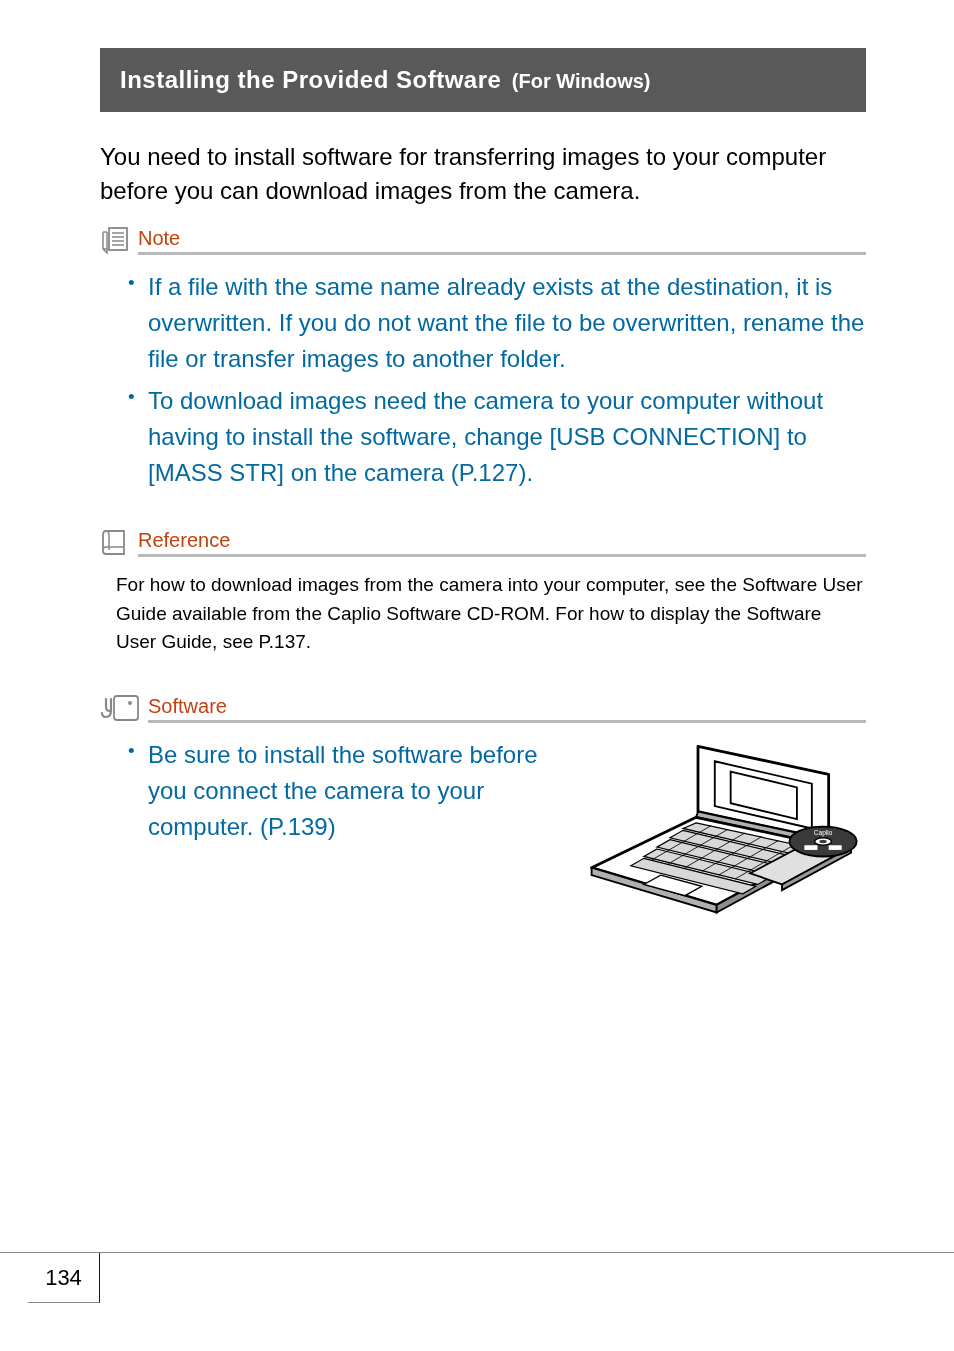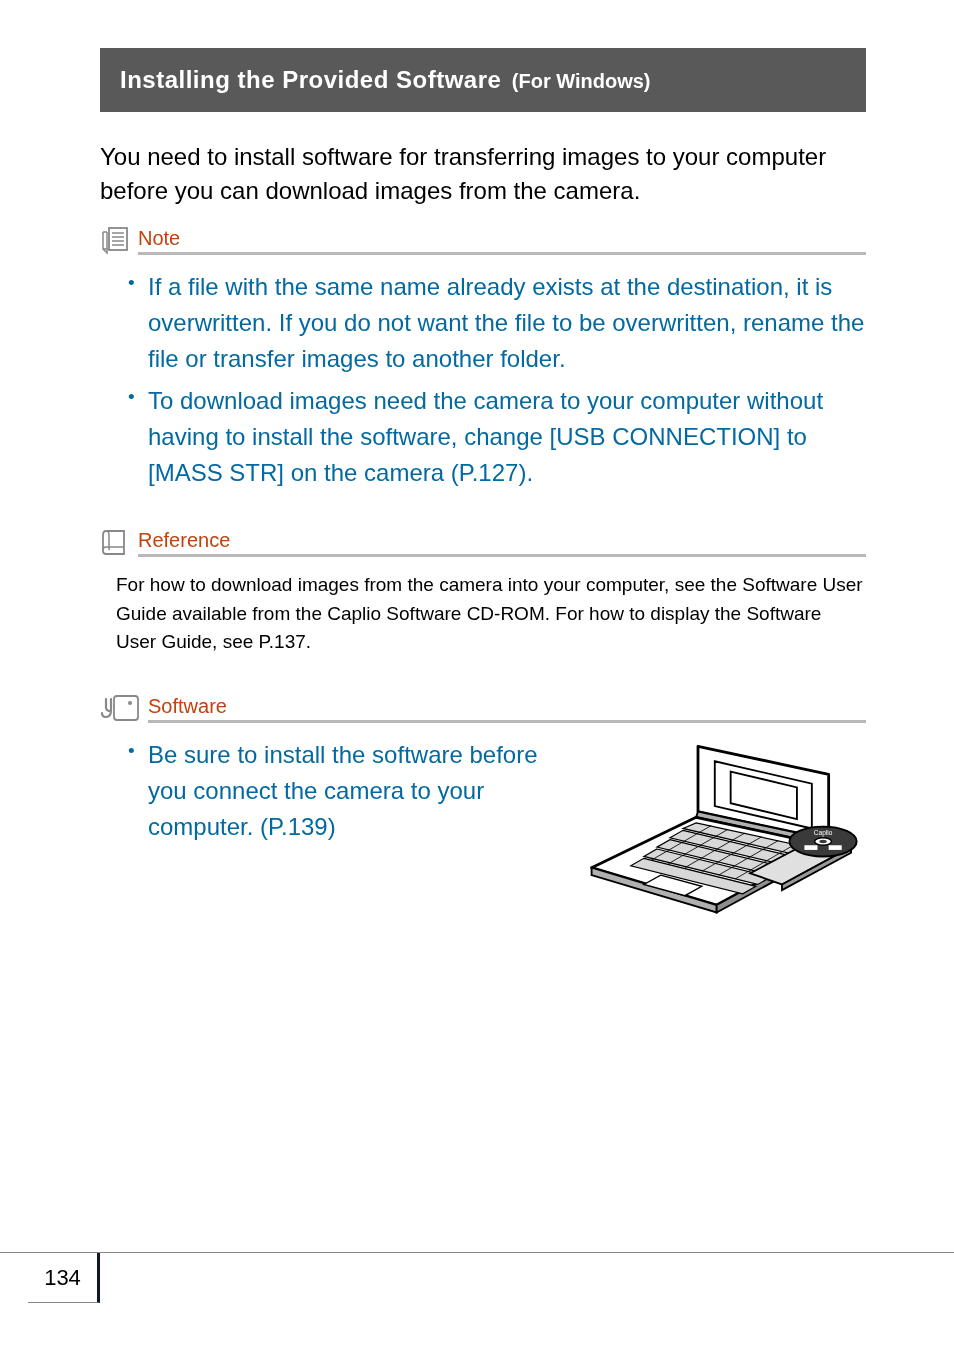--- a/index.html
+++ b/index.html
@@ -96,21 +96,21 @@
       left: 0;
       right: 0;
     }
     .footer-line {
       border-top: 1px solid #888;
       margin-bottom: 0;
     }
     .page-number-box {
       width: 72px;
       height: 50px;
-      border-right: 3px solid #0f172a;
+      border-right: 1px solid #0f172a;
       border-bottom: 1px solid #888;
       display: flex;
       align-items: center;
       justify-content: center;
       font-size: 22px;
       color: #000;
       margin-left: 28px;
     }
 
     

